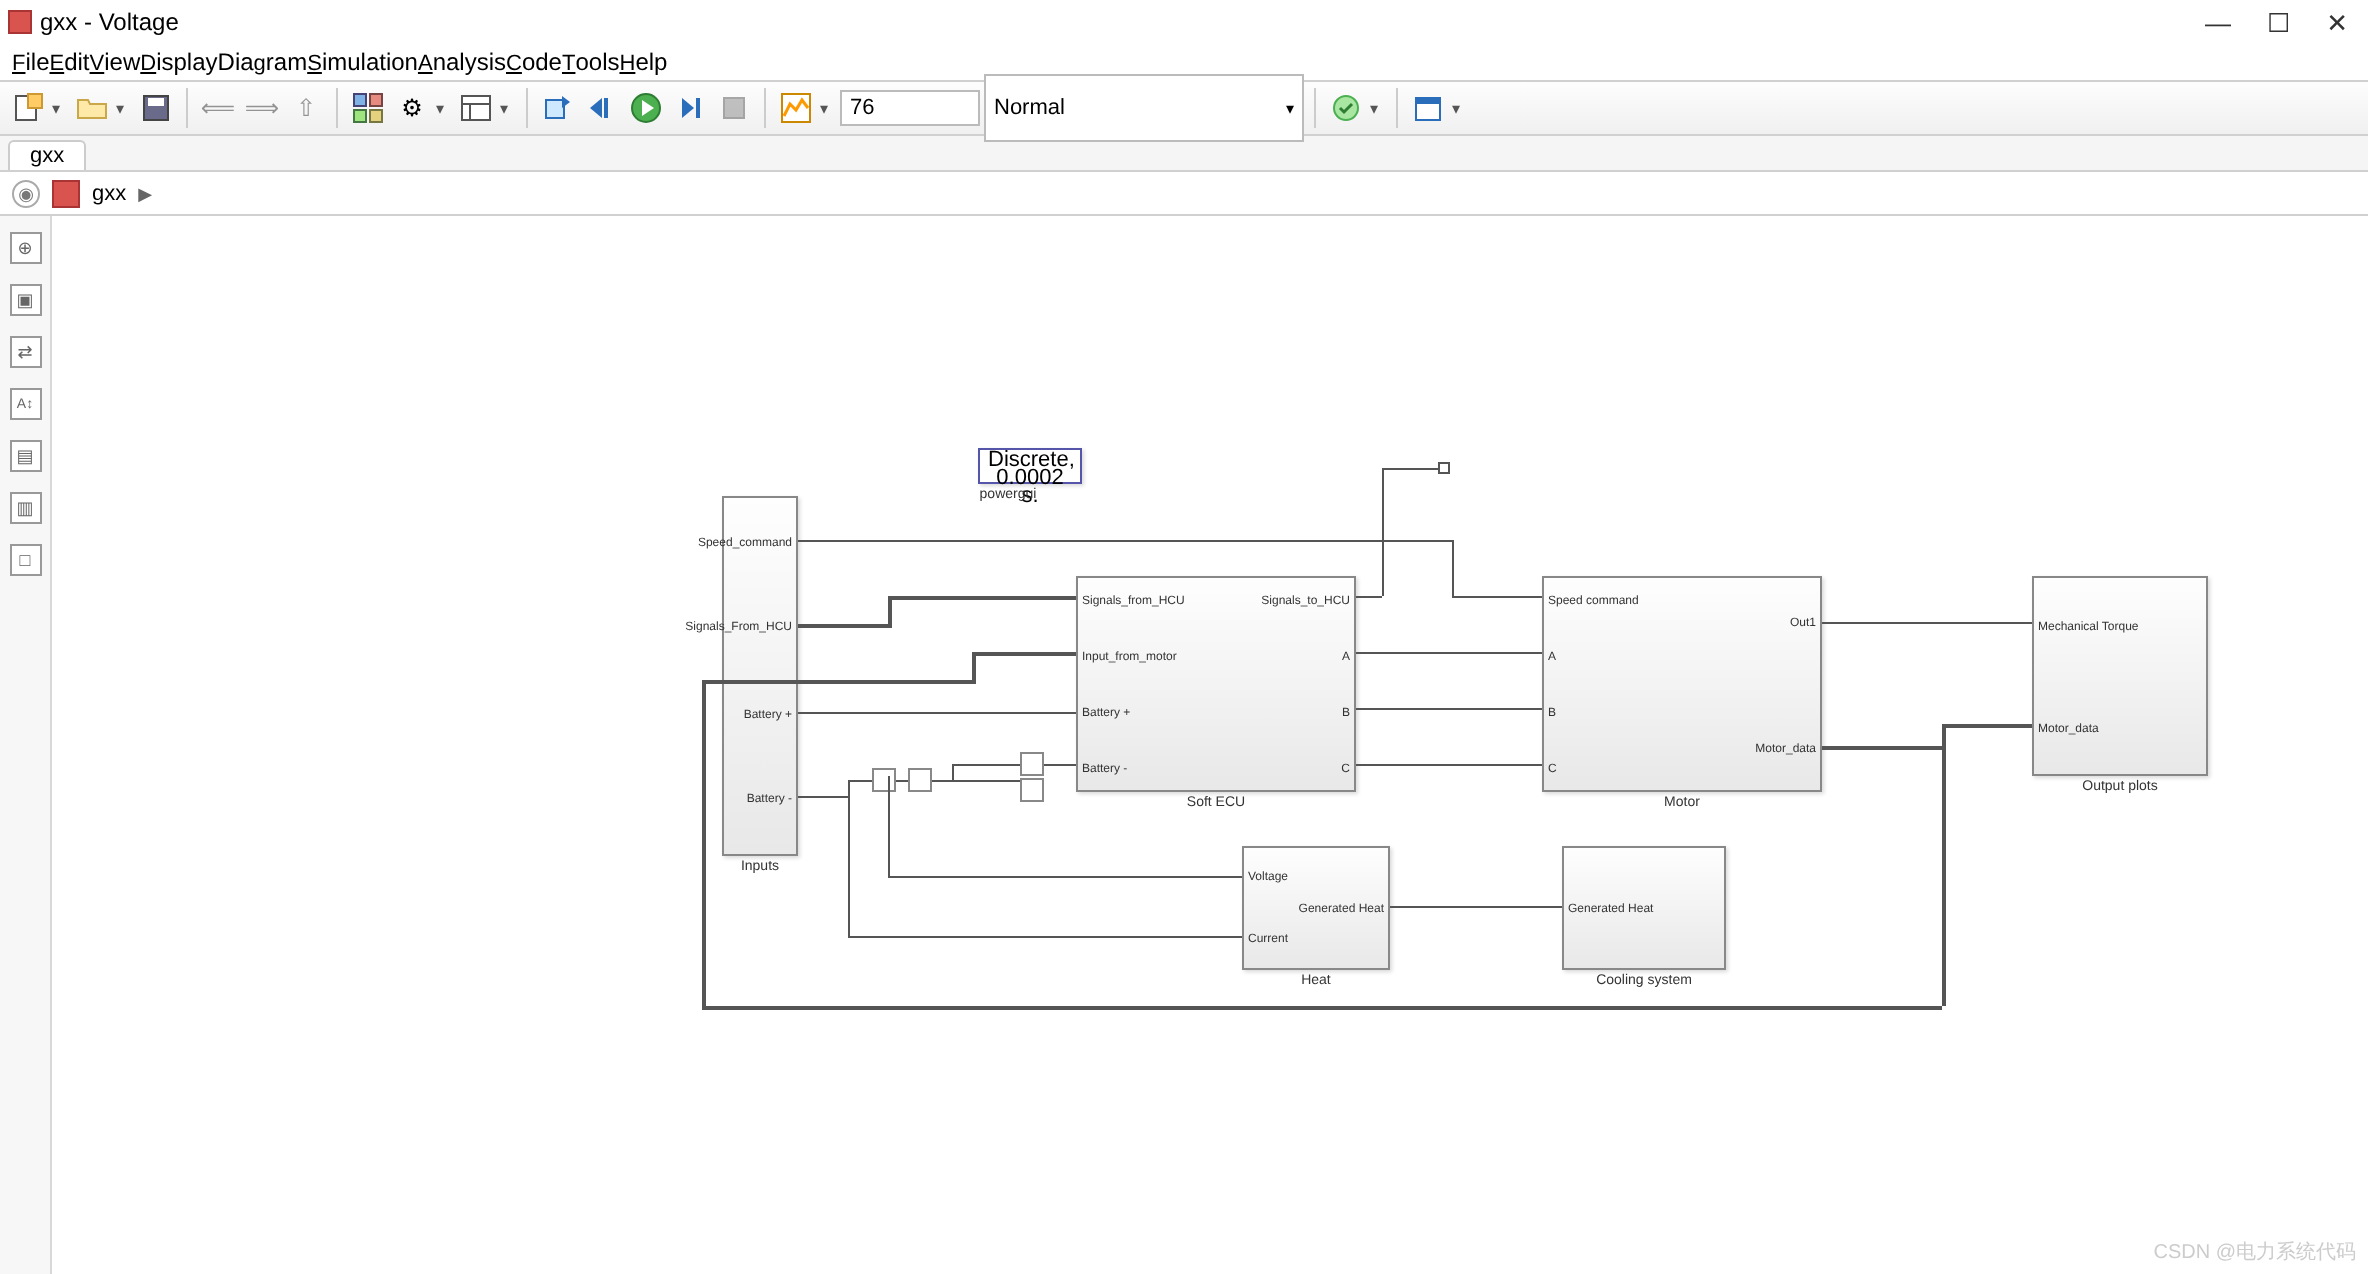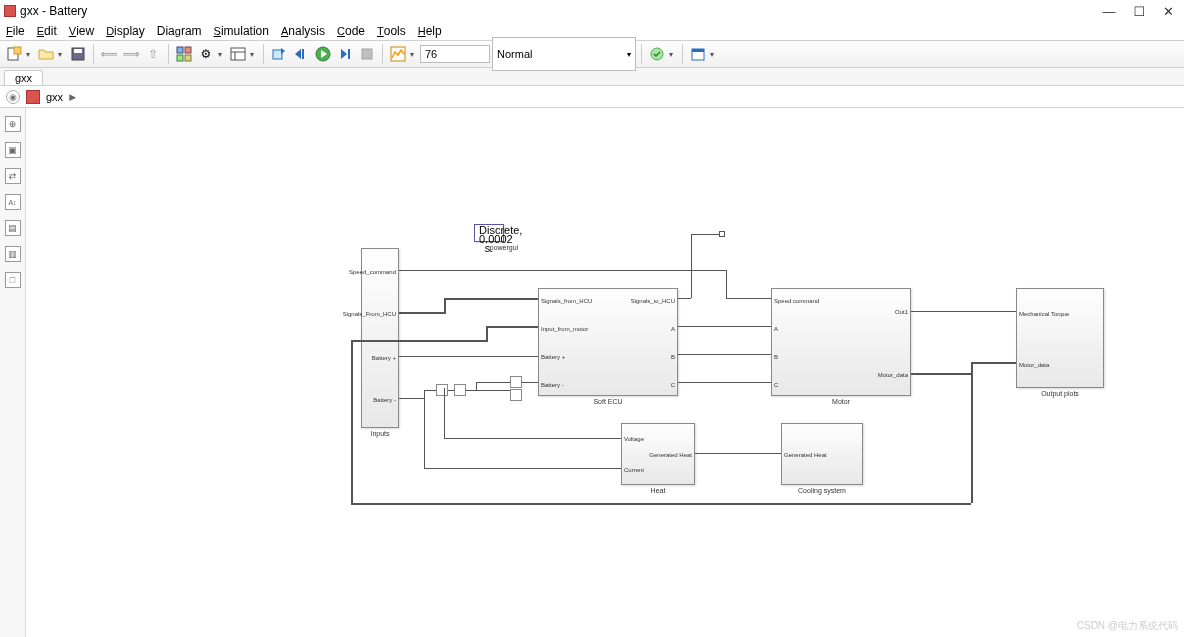--- a/index.html
+++ b/index.html
@@ -2,29 +2,29 @@
 <html><head>
 <meta charset="utf-8">
 <style>
 *{box-sizing:border-box;margin:0;padding:0;font-family:"Segoe UI",Tahoma,sans-serif;font-size:11px;color:#000}
 html,body{width:1184px;height:637px;background:#fff;overflow:hidden}
 .titlebar{height:22px;display:flex;align-items:center;padding:0 4px;background:#fff}
 .titlebar .doc-icon{width:12px;height:12px;background:#d9534f;margin-right:4px;border:1px solid #a33}
 .titlebar .title{font-size:12px}
 .winctrl{margin-left:auto;display:flex;gap:18px;padding-right:6px}
 .winctrl span{font-size:13px;color:#333}
-.menubar{height:18px;display:flex;align-items:center;padding:0 6px;gap:12px;background:#fff}
+.menubar{height:18px;display:flex;align-items:center;padding:0 6px;background:#fff}
 .menubar span{font-size:12px}
 .menubar span u{text-decoration:underline}
 .toolbar{height:28px;border-top:1px solid #d0d0d0;border-bottom:1px solid #d0d0d0;background:linear-gradient(#fdfdfd,#f0f0f0);display:flex;align-items:center;padding:0 4px;gap:2px}
 .tbtn{width:20px;height:20px;border:1px solid transparent;border-radius:2px;display:flex;align-items:center;justify-content:center;font-size:12px}
 .tsep{width:1px;height:20px;background:#ccc;margin:0 3px}
 .tdrop{width:8px;font-size:8px;color:#555}
 .stopfield{width:70px;height:18px;border:1px solid #bbb;background:#fff;padding:0 4px;font-size:11px}
-.modesel{width:144px;height:18px;border:1px solid #bbb;background:#fff;padding:16px 4px;font-size:11px;display:flex;align-items:center;justify-content:space-between}
+.modesel{width:160px;height:18px;border:1px solid #bbb;background:#fff;padding:16px 4px;font-size:11px;display:flex;align-items:center;justify-content:space-between}
 .tabstrip{height:18px;background:#f5f5f5;border-bottom:1px solid #d0d0d0;display:flex;align-items:flex-end;padding-left:4px}
 .tab{padding:1px 10px;border:1px solid #ccc;border-bottom:none;background:#fff;border-radius:3px 3px 0 0;font-size:11px}
 .bcrow{height:22px;border-bottom:1px solid #d0d0d0;display:flex;align-items:center;padding:0 6px;gap:6px}
 .bcrow .arrow{color:#666;font-size:9px}
 .bcicon{width:14px;height:14px;background:#d9534f;border:1px solid #a33}
 .workspace{position:absolute;top:108px;left:0;right:0;bottom:0;display:flex}
 .palette{width:26px;background:#f7f7f7;border-right:1px solid #d8d8d8;display:flex;flex-direction:column;align-items:center;gap:10px;padding-top:8px}
 .palette .pbtn{width:16px;height:16px;border:1px solid #999;background:#fff;font-size:9px;display:flex;align-items:center;justify-content:center;color:#666}
 .canvas{flex:1;position:relative;background:#fff}
 .blk{position:absolute;border:1px solid #888;background:linear-gradient(#fefefe,#e8e8e8);box-shadow:1px 1px 2px rgba(0,0,0,.15)}
@@ -40,21 +40,21 @@
 .sq{position:absolute;width:12px;height:12px;border:1px solid #888;background:#fff}
 .watermark{position:absolute;right:6px;bottom:4px;font-size:10px;color:#ccc}
 .navback{width:14px;height:14px;border:1px solid #aaa;border-radius:7px;display:flex;align-items:center;justify-content:center;font-size:9px;color:#777}
 svg.ico{width:16px;height:16px}
 </style>
 </head>
 <body>
 
 <div class="titlebar">
   <div class="doc-icon"></div>
-  <span class="title">gxx - Battery</span>
+  <span class="title">gxx - Voltage</span>
   <div class="winctrl">
     <span>—</span>
     <span>☐</span>
     <span>✕</span>
   </div>
 </div>
 
 <div class="menubar">
   <span><u>F</u>ile</span>
   <span><u>E</u>dit</span>
@@ -191,21 +191,21 @@
     <div class="pbtn">▣</div>
     <div class="pbtn">⇄</div>
     <div class="pbtn" style="font-size:7px">A↕</div>
     <div class="pbtn">▤</div>
     <div class="pbtn">▥</div>
     <div class="pbtn">□</div>
   </div>
 
   <div class="canvas">
 
-    <div class="blk pg" style="left:448px;top:116px;width:30px;height:18px;line-height:7px">
+    <div class="blk pg" style="left:463px;top:116px;width:52px;height:18px;line-height:7px">
       <span>Discrete,</span><br>
       <span>0.0002 s.</span>
     </div>
     <div class="lbl" style="left:463px;top:136px;width:30px">powergui</div>
 
     <div class="blk" style="left:335px;top:140px;width:38px;height:180px">
       <span class="port" style="right:2px;top:20px">Speed_command</span>
       <span class="port" style="right:2px;top:62px">Signals_From_HCU</span>
       <span class="port" style="right:2px;top:106px">Battery +</span>
       <span class="port" style="right:2px;top:148px">Battery -</span>

